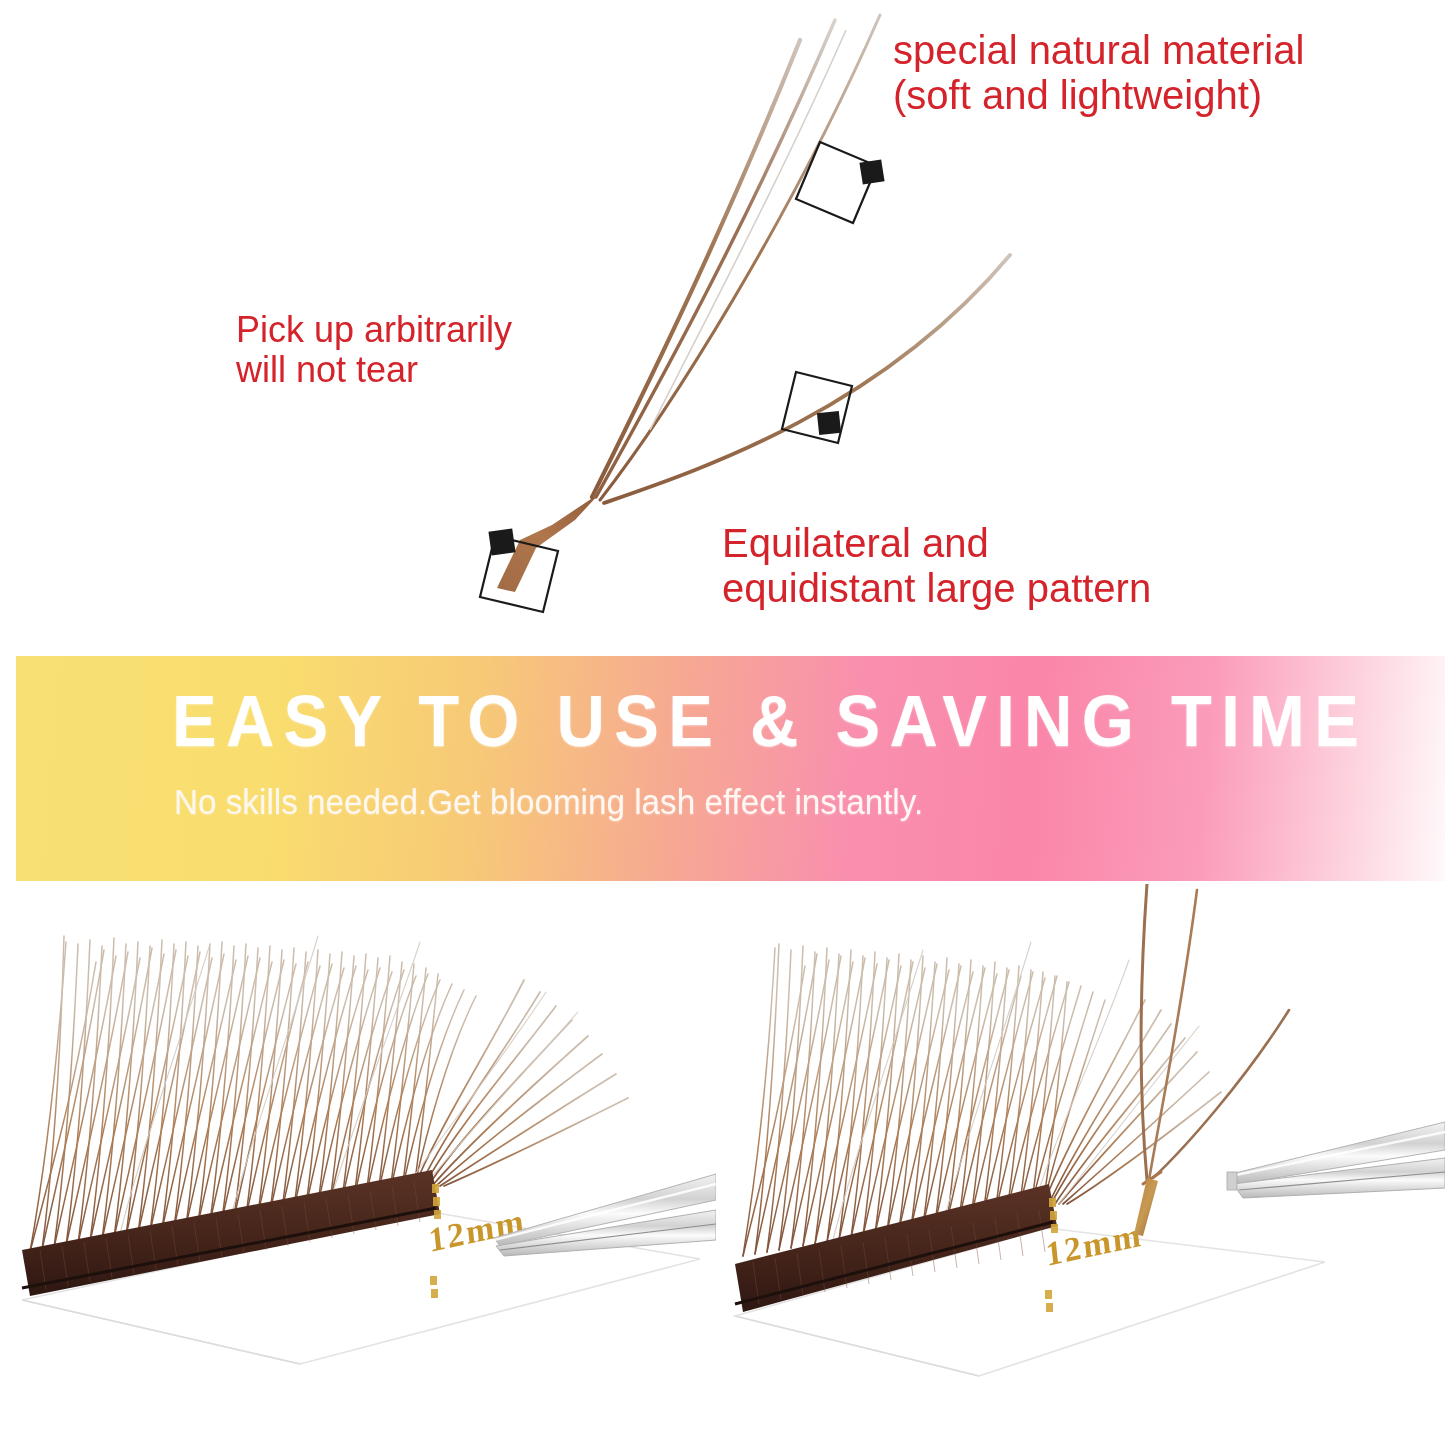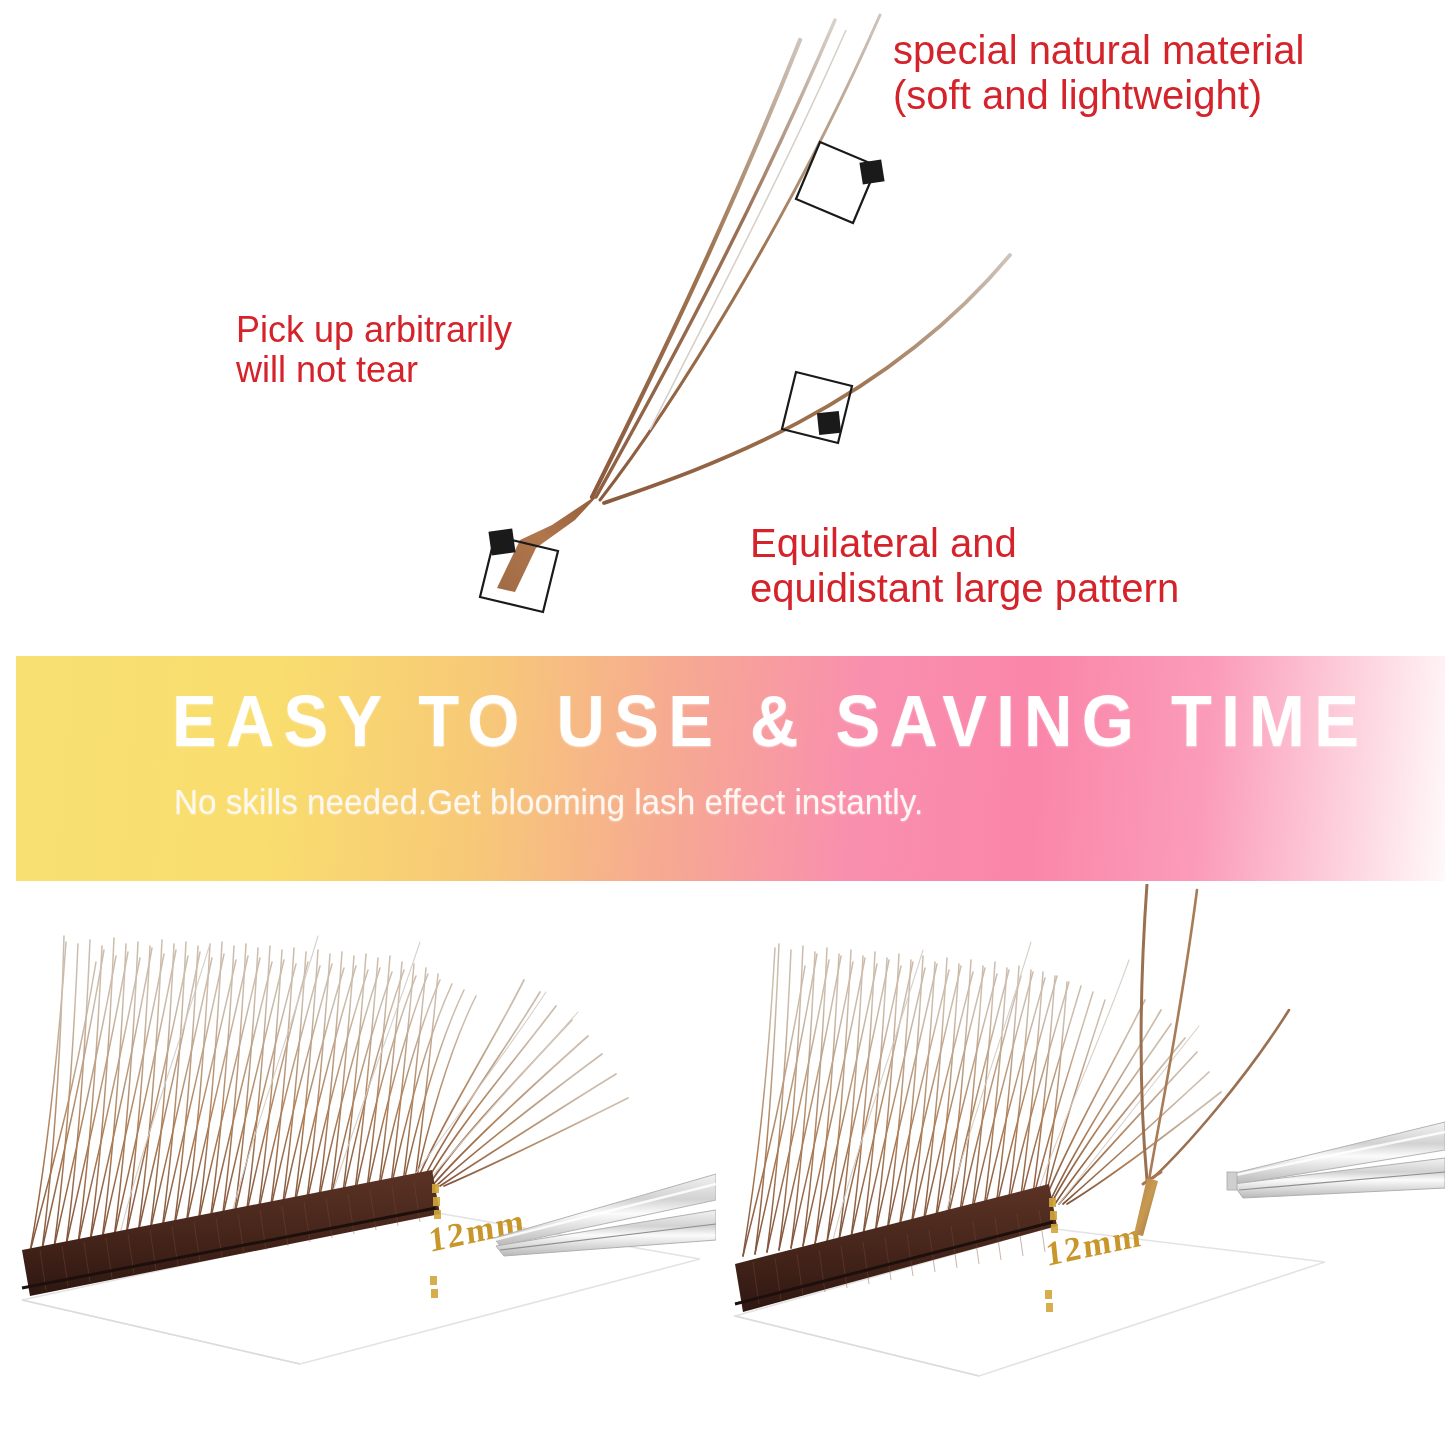--- a/index.html
+++ b/index.html
@@ -7,21 +7,21 @@
   body { font-family:"Liberation Sans", sans-serif; }
 
   .page { position:relative; width:1286px; height:1445px; background:#fff; }
 
   
   .top-section { position:absolute; left:0; top:0; width:1445px; height:655px; background:#fff; }
 
   .callout-text { position:absolute; color:#d4232a; line-height:1.12; white-space:pre-line; }
   .ct-material { left:893px; top:28px; font-size:40px; }
   .ct-pickup   { left:236px; top:310px; font-size:36px; }
-  .ct-equi     { left:722px; top:521px; font-size:40px;margin-left:28px; }
+  .ct-equi     { left:722px; top:521px; font-size:40px; }
 
   .fiber-svg { position:absolute; left:0; top:0; width:1445px; height:655px; }
 
   
   .banner {
     position:absolute; left:16px; top:656px; width:1445px; height:225px;
     background:linear-gradient(95deg,
        #f8e073 0%, #f9dd6e 18%, #f7c977 32%, #f6a893 46%,
        #f98fae 58%, #fa86a9 70%, #fb9cba 82%, #fdd3de 92%, #ffffff 100%);
     overflow:hidden;

